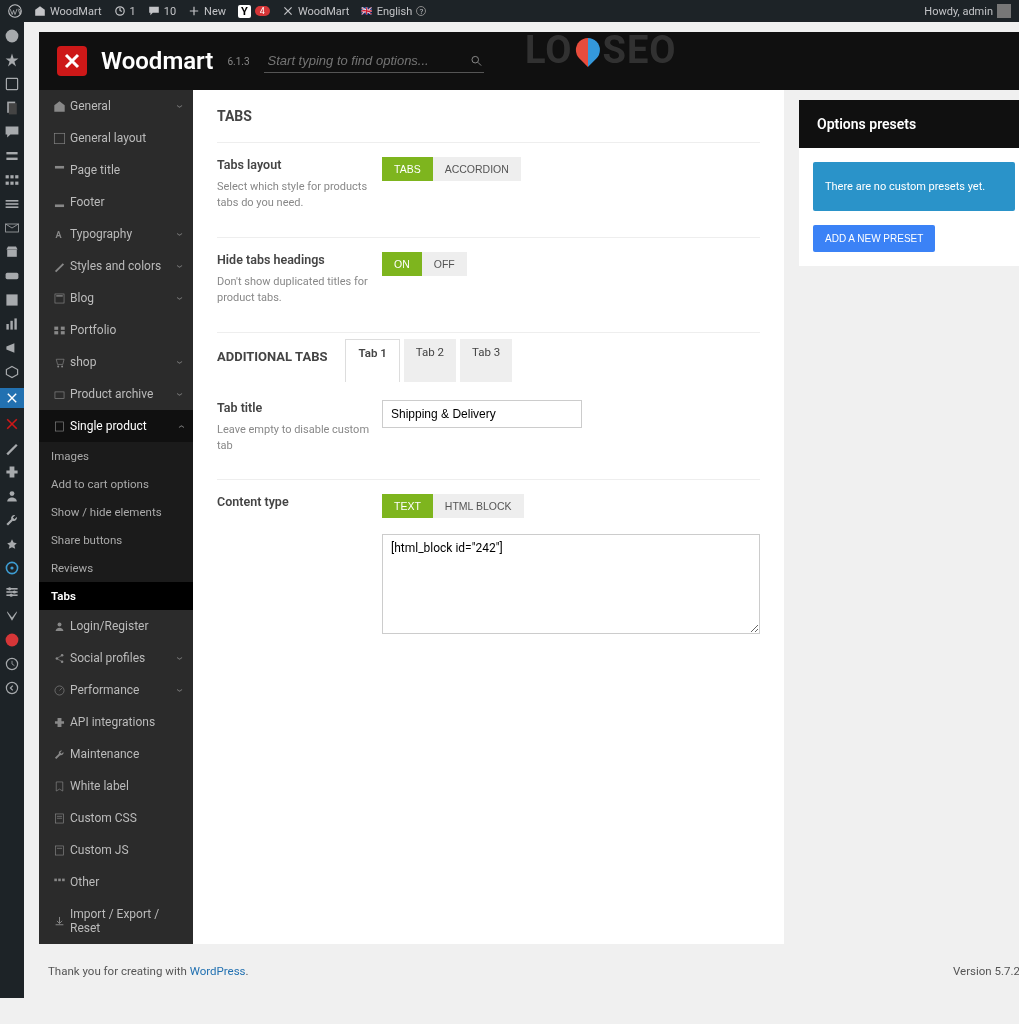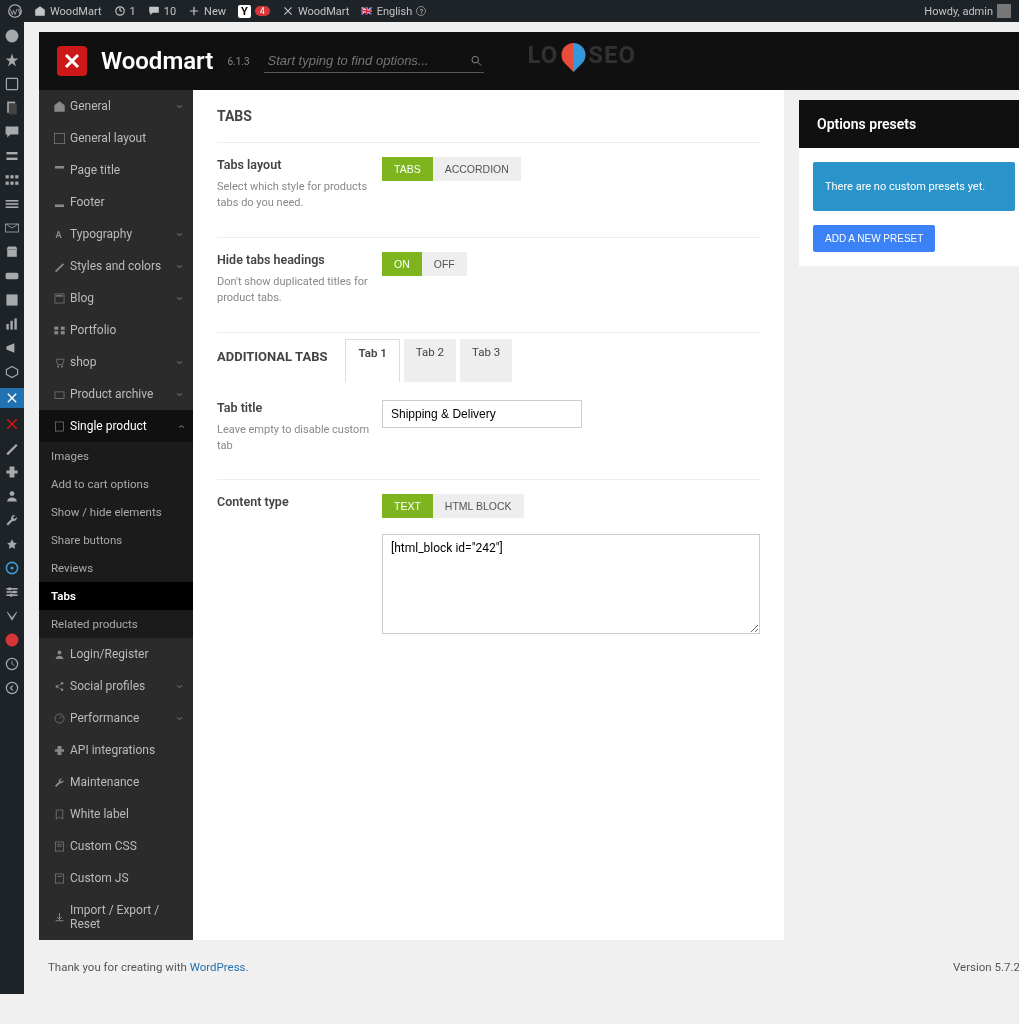--- a/index.html
+++ b/index.html
@@ -13,21 +13,21 @@
 .wp-sidebar { width: 24px; background: #1d2327; display: flex; flex-direction: column; align-items: center; padding-top: 6px; gap: 8px; }
 .wp-sidebar .ic { width: 16px; height: 16px; color: #a7aaad; }
 .wp-sidebar .ic.active { color: #fff; background: #2271b1; padding: 2px; width: 24px; height: 20px; display:flex; align-items:center; justify-content:center; }
 .content { flex: 1; background: #f0f0f0; display: flex; flex-direction: column; }
 .theme-header { background: #101010; height: 58px; display: flex; align-items: center; padding: 0 18px; gap: 14px; position: relative; margin: 10px 15px 0 15px; }
 .theme-logo { width: 30px; height: 30px; background: #cd1818; border-radius: 4px; display:flex; align-items:center; justify-content:center; color:#fff; font-weight:bold; transform: rotate(0deg); }
 .theme-title { color: #fff; font-size: 24px; font-weight: 600; }
 .theme-version { color: #888; font-size: 10px; }
 .theme-search { flex: 0 0 220px; border-bottom: 1px solid #555; display: flex; align-items: center; }
 .theme-search input { background: transparent; border: none; color: #888; font-style: italic; font-size: 13px; padding: 4px; width: 100%; outline: none; }
-.watermark { position: absolute; top: 55%; left: 50%; transform: translate(-6%, -82%); font-size: 24px; font-weight: 700; color: rgba(120,120,120,0.32); letter-spacing: 1px; pointer-events:none; display:flex; align-items:center;text-align:right; }
+.watermark { position: absolute; top: 55%; left: 50%; transform: translate(-6%, -82%); font-size: 38px; font-weight: 700; color: rgba(120,120,120,0.32); letter-spacing: 1px; pointer-events:none; display:flex; align-items:center;text-align:right; }
 .watermark .heart { width: 24px; height: 24px; background: linear-gradient(45deg,#e74c3c 50%,#3498db 50%); border-radius: 50% 50% 0 50%; transform: rotate(45deg); margin: 0 3px; }
 .body-row { display: flex; gap: 15px; padding: 0 15px 0 15px; }
 .panel-wrap { display: flex; flex: 1; background: #fff; }
 .panel-nav { width: 154px; background: #2b2b2b; color: #bbb; font-size: 12px; }
 .panel-nav .item { padding: 9px 10px 9px 14px; display: flex; align-items: center; gap: 4px; cursor: pointer; position: relative; }
 .panel-nav .item.has-sub::after { content: "›"; position: absolute; right: 10px; transform: rotate(90deg); color: #777; font-size: 13px; }
 .panel-nav .item.expanded::after { transform: rotate(-90deg); }
 .panel-nav .item.active { background: #101010; color: #fff; }
 .panel-nav .sub { background: #1b1b1b; }
 .panel-nav .sub .sitem { padding: 7px 12px; color: #aaa; cursor: pointer; font-size: 11.5px; }
@@ -378,21 +378,20 @@
               </svg>
               <span>Single product</span>
             </div>
           <div class="sub">
             <div class="sitem">Images</div>
             <div class="sitem">Add to cart options</div>
             <div class="sitem">Show / hide elements</div>
             <div class="sitem">Share buttons</div>
             <div class="sitem">Reviews</div>
             <div class="sitem active">Tabs</div>
-            <div class="sitem">Related products</div>
           </div>
           <div class="item">
               <svg class="nicon" viewBox="0 0 20 20" fill="currentColor">
                 <circle cx="10" cy="7" r="3"></circle>
                 <path d="M4 17c0-3 3-5 6-5s6 2 6 5z"></path>
               </svg>
               <span>Login/Register</span>
             </div>
           <div class="item has-sub">
               <svg class="nicon" viewBox="0 0 20 20" fill="currentColor">
@@ -435,20 +434,28 @@
                 <rect x="6" y="9" width="8" height="1"></rect>
               </svg>
               <span>Custom CSS</span>
             </div>
           <div class="item">
               <svg class="nicon" viewBox="0 0 20 20" fill="currentColor">
                 <rect x="4" y="3" width="12" height="14" fill="none" stroke="currentColor"></rect>
                 <rect x="6" y="6" width="8" height="1"></rect>
               </svg>
               <span>Custom JS</span>
+            </div>
+          <div class="item">
+              <svg class="nicon" viewBox="0 0 20 20" fill="currentColor">
+                <rect x="2" y="4" width="4" height="4"></rect>
+                <rect x="8" y="4" width="4" height="4"></rect>
+                <rect x="14" y="4" width="4" height="4"></rect>
+              </svg>
+              <span>Other</span>
             </div>
           <div class="item">
               <svg class="nicon" viewBox="0 0 20 20" fill="currentColor">
                 <path d="M10 3v10m-4-4l4 4 4-4M4 15h12" stroke="currentColor" fill="none" stroke-width="1.5"></path>
               </svg>
               <span>Import / Export / Reset</span>
             </div>
         </div>
 
         <div class="panel-content">

